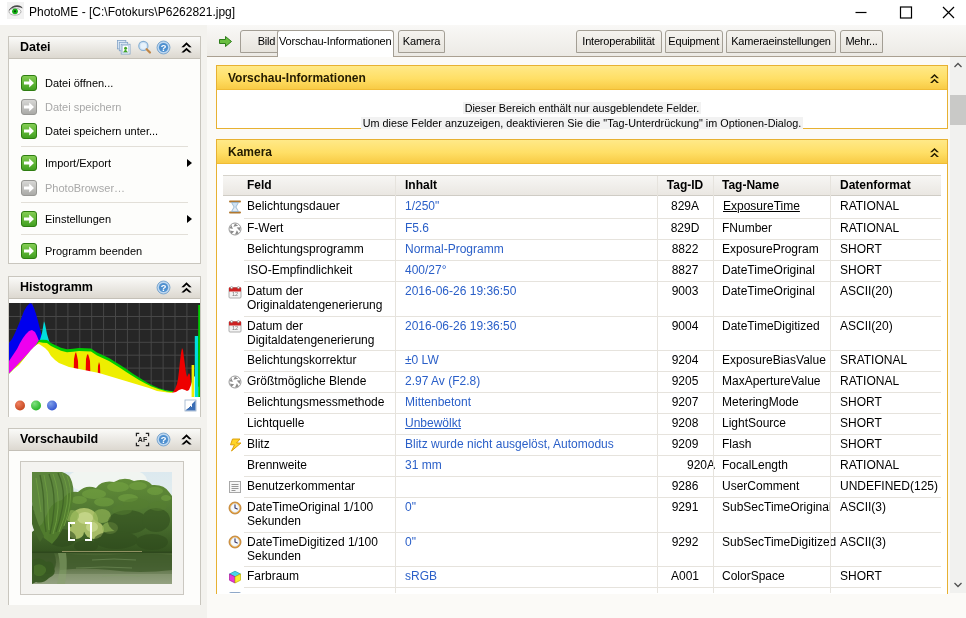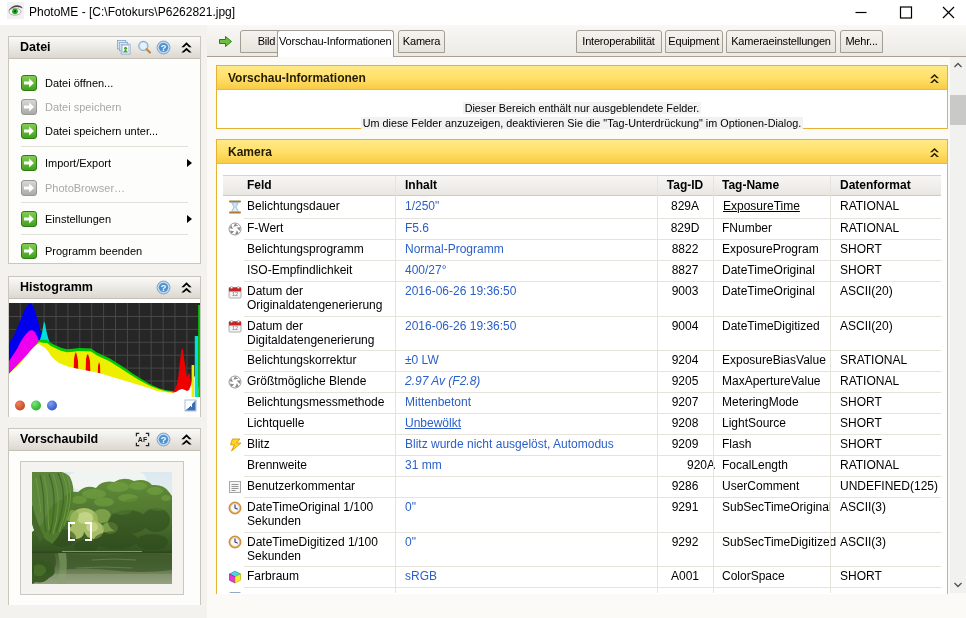--- a/index.html
+++ b/index.html
@@ -509,21 +509,21 @@
           <circle cx="7" cy="7" r="6" fill="none" stroke="#9a9a9a" stroke-width="1"></circle>
 <g fill="#8b8b8b">
             <path d="M7 1.5 l3.2 2.2 -4.8 1 Z"></path>
             <path d="M12.3 5.2 l-0.6 3.8 -3-3.6 Z"></path>
             <path d="M10.8 11.5 l-3.8 0.9 1.9-4.2 Z"></path>
             <path d="M3.6 12 l-1.9-3.4 4.4 0.6 Z"></path>
             <path d="M1.6 6.2 l1.7-3.4 1.6 4.1 Z"></path>
           </g>
         </svg>
 <div class="cell" style="left:24px;top:199.0px;">Größtmögliche Blende</div>
-<div class="cell blue" style="left:182px;top:199.0px;font-style:italic;">2.97 Av (F2.8)</div>
+<div class="cell blue" style="left:182px;top:199.0px;">2.97 Av (F2.8)</div>
 <div class="cell" style="left:434px;top:199.0px;width:56px;text-align:center;">9205</div>
 <div class="cell" style="left:499px;top:199.0px;">MaxApertureValue</div>
 <div class="cell" style="left:617px;top:199.0px;">RATIONAL</div>
 <div class="rowline" style="left:21px;top:217.0px;width:697px;"></div>
 <div class="cell" style="left:24px;top:220.0px;">Belichtungsmessmethode</div>
 <div class="cell blue" style="left:182px;top:220.0px;">Mittenbetont</div>
 <div class="cell" style="left:434px;top:220.0px;width:56px;text-align:center;">9207</div>
 <div class="cell" style="left:499px;top:220.0px;">MeteringMode</div>
 <div class="cell" style="left:617px;top:220.0px;">SHORT</div>
 <div class="rowline" style="left:21px;top:238.0px;width:697px;"></div>

